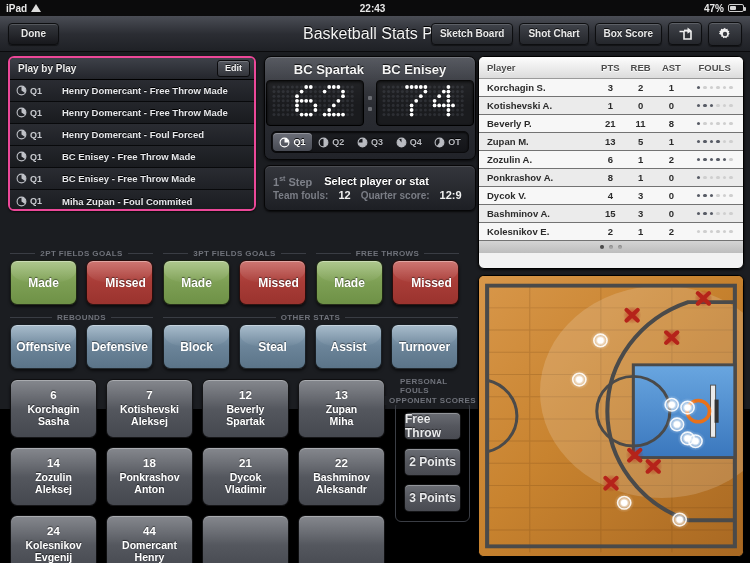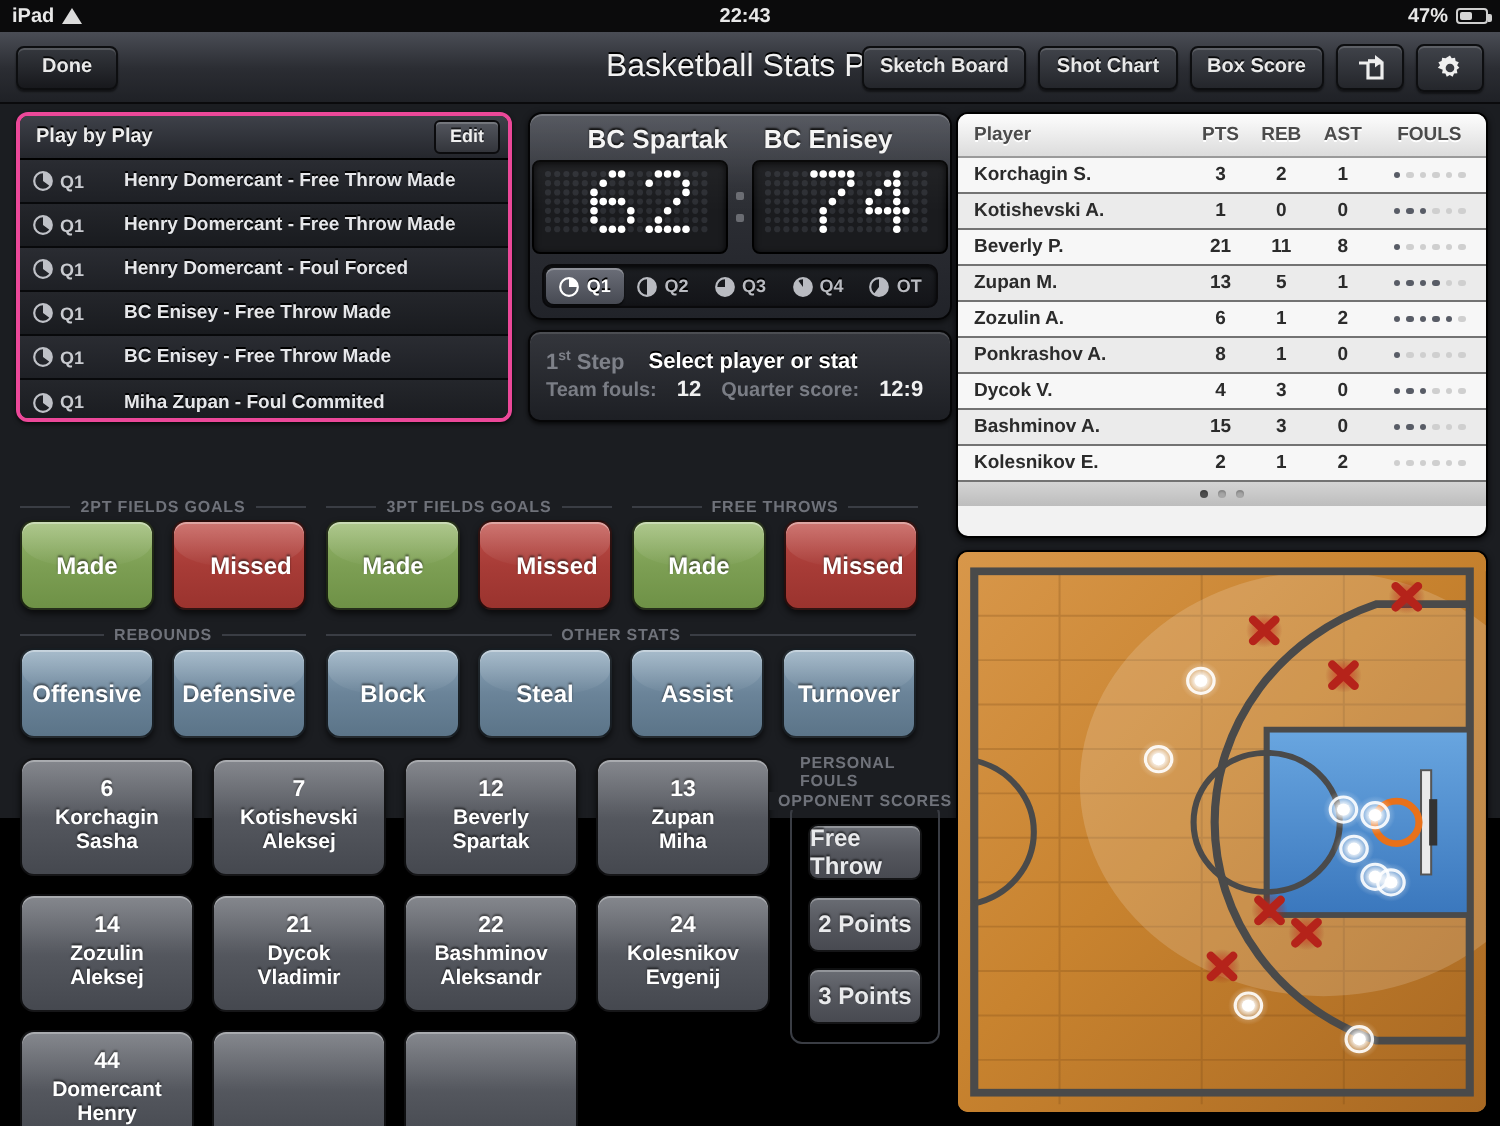--- a/index.html
+++ b/index.html
@@ -852,20 +852,25 @@
        <span class="num">13</span>
        <span>Zupan</span>
        <span>Miha</span>
      </div>
             <div class="pbtn">
        <span class="num">14</span>
        <span>Zozulin</span>
        <span>Aleksej</span>
      </div>
             <div class="pbtn">
+       <span class="num">18</span>
+       <span>Ponkrashov</span>
+       <span>Anton</span>
+     </div>
+            <div class="pbtn">
        <span class="num">21</span>
        <span>Dycok</span>
        <span>Vladimir</span>
      </div>
             <div class="pbtn">
        <span class="num">22</span>
        <span>Bashminov</span>
        <span>Aleksandr</span>
      </div>
             <div class="pbtn">

